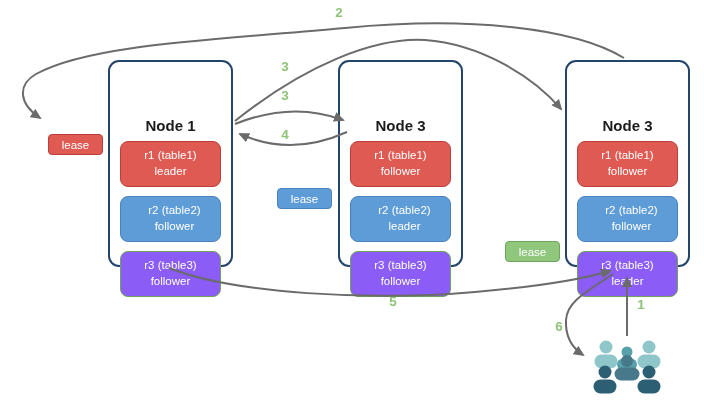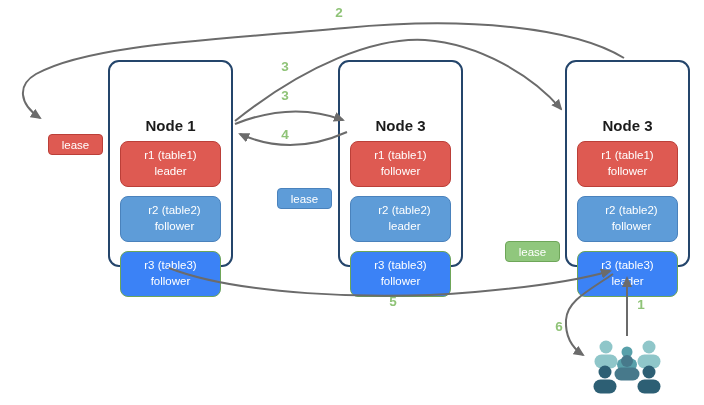--- a/index.html
+++ b/index.html
@@ -42,21 +42,21 @@
     flex-direction: column;
     align-items: center;
     justify-content: center;
     color: #ffffff;
     font-size: 11.5px;
     line-height: 1.35;
     text-align: center;
   }
   .replica.red   { background: #de5a52; border: 1.5px solid #bb3f38; }
   .replica.blue  { background: #5e9cd8; border: 1.5px solid #4a82bc; padding-left: 8px; }
-  .replica.green { background: #3b82f6; border: 1.5px solid #6fa659; border-color: #6ea659; }
+  .replica.green { background: #8b5cf6; border: 1.5px solid #6fa659; border-color: #6ea659; }
   .lease {
     position: absolute;
     width: 55px;
     height: 21px;
     box-sizing: border-box;
     border-radius: 4px;
     display: flex;
     align-items: center;
     justify-content: center;
     color: #ffffff;

